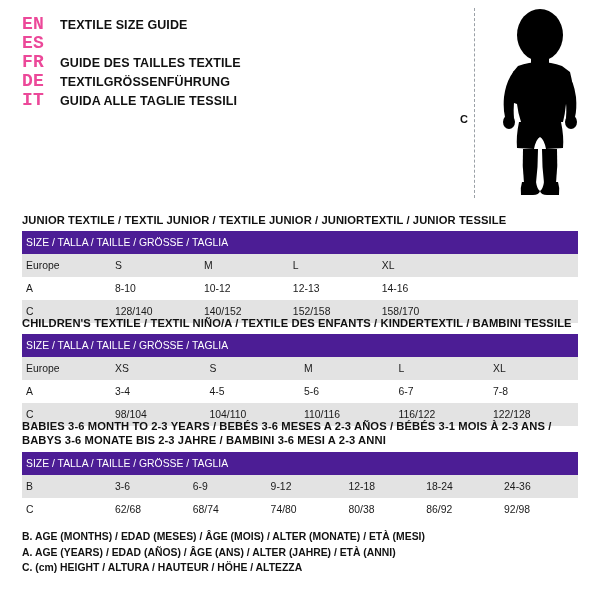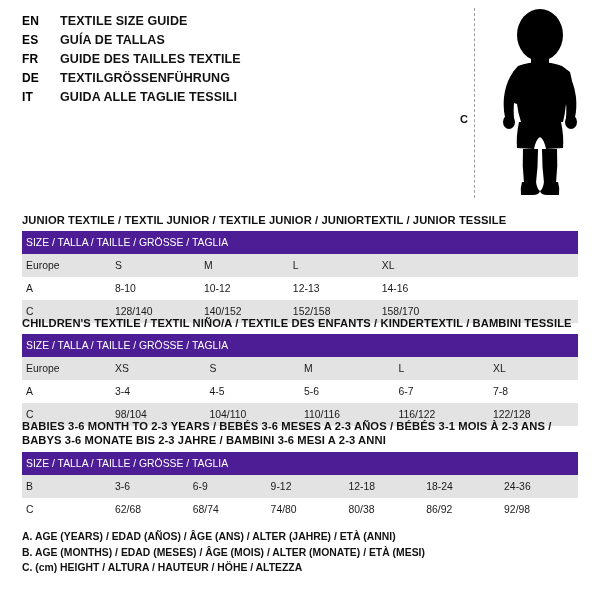--- a/index.html
+++ b/index.html
@@ -30,24 +30,25 @@
     left: 22px;
     width: 420px;
   }
   .lang-row {
     display: flex;
     align-items: baseline;
     height: 19px;
   }
   .lang-code {
     width: 38px;
-    font-size: 12px;
+    font-size: 18px;
     font-weight: bold;
     letter-spacing: 0.2px;
-    color: #000000;
+    color: #ec4899;
+    font-family: Liberation Mono, monospace;
   }
   .lang-text {
     font-size: 12.5px;
     font-weight: bold;
     letter-spacing: 0.1px;
     color: #111;
     white-space: nowrap;
   }
 
   
@@ -146,21 +147,20 @@
 
 <div class="page">
 
   <div class="lang-block">
     <div class="lang-row">
       <div class="lang-code">EN</div>
       <div class="lang-text">TEXTILE SIZE GUIDE</div>
     </div>
     <div class="lang-row">
       <div class="lang-code">ES</div>
-      <div class="lang-text">GUÍA DE TALLAS</div>
     </div>
     <div class="lang-row">
       <div class="lang-code">FR</div>
       <div class="lang-text">GUIDE DES TAILLES TEXTILE</div>
     </div>
     <div class="lang-row">
       <div class="lang-code">DE</div>
       <div class="lang-text">TEXTILGRÖSSENFÜHRUNG</div>
     </div>
     <div class="lang-row">
@@ -323,18 +323,18 @@
           <td>74/80</td>
           <td>80/38</td>
           <td>86/92</td>
           <td>92/98</td>
         </tr>
       </tbody>
     </table>
   </div>
 
   <div class="block" id="legend-block">
+    <div class="legend-line">B. AGE (MONTHS) / EDAD (MESES) / ÂGE (MOIS) / ALTER (MONATE) / ETÀ (MESI)</div>
     <div class="legend-line">A. AGE (YEARS) / EDAD (AÑOS) / ÂGE (ANS) / ALTER (JAHRE) / ETÀ (ANNI)</div>
-    <div class="legend-line">B. AGE (MONTHS) / EDAD (MESES) / ÂGE (MOIS) / ALTER (MONATE) / ETÀ (MESI)</div>
     <div class="legend-line">C. (cm) HEIGHT / ALTURA / HAUTEUR / HÖHE / ALTEZZA</div>
   </div>
 
 </div>
 
 </body></html>

